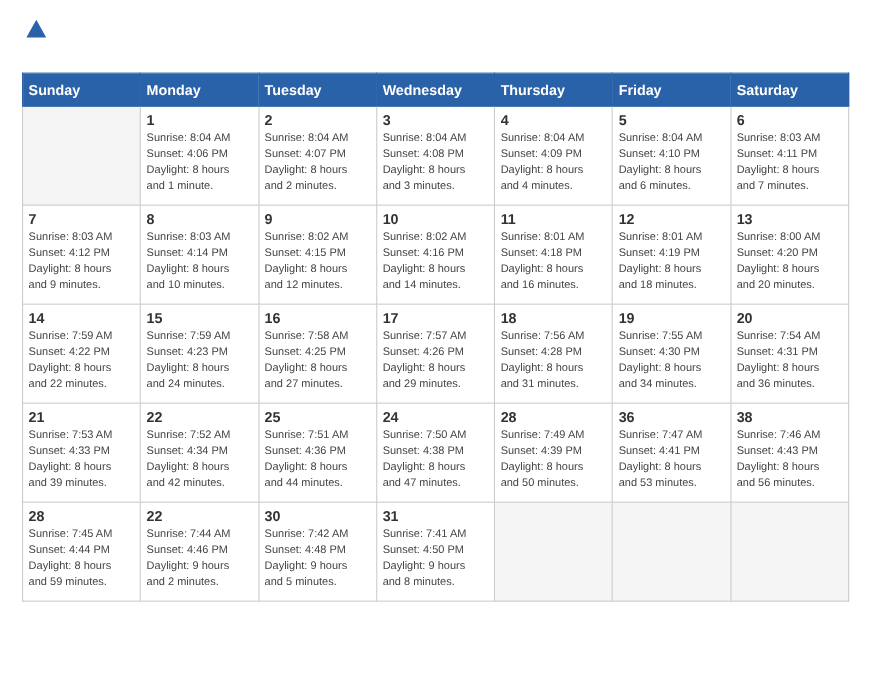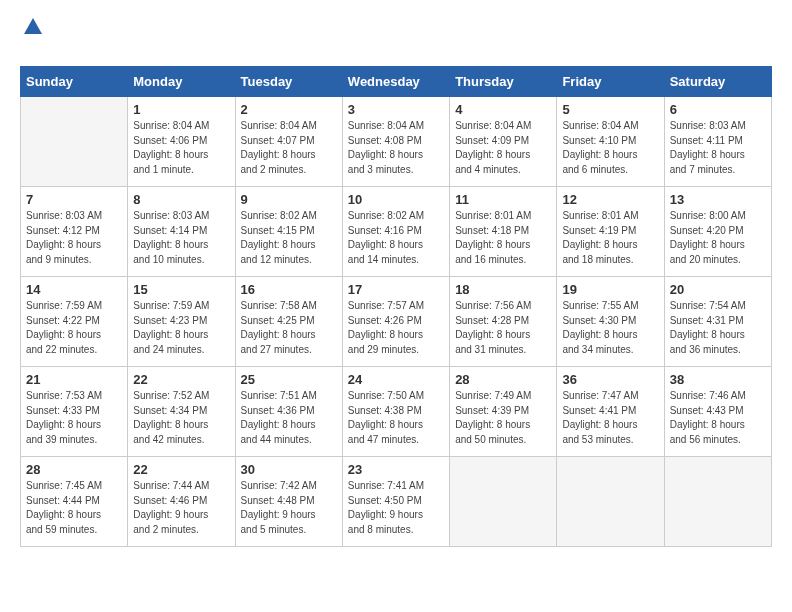--- a/index.html
+++ b/index.html
@@ -242,21 +242,21 @@
         </td>
         <td>
           <span class="day-num">22</span>
           <div class="day-info">Sunrise: 7:44 AM<br>Sunset: 4:46 PM<br>Daylight: 9 hours<br>and 2 minutes.</div>
         </td>
         <td>
           <span class="day-num">30</span>
           <div class="day-info">Sunrise: 7:42 AM<br>Sunset: 4:48 PM<br>Daylight: 9 hours<br>and 5 minutes.</div>
         </td>
         <td>
-          <span class="day-num">23</span>
+          <span class="day-num">31</span>
           <div class="day-info">Sunrise: 7:41 AM<br>Sunset: 4:50 PM<br>Daylight: 9 hours<br>and 8 minutes.</div>
         </td>
         <td class="empty"></td>
         <td class="empty"></td>
         <td class="empty"></td>
       </tr>
     </tbody>
 </table>
 
 </body></html>

